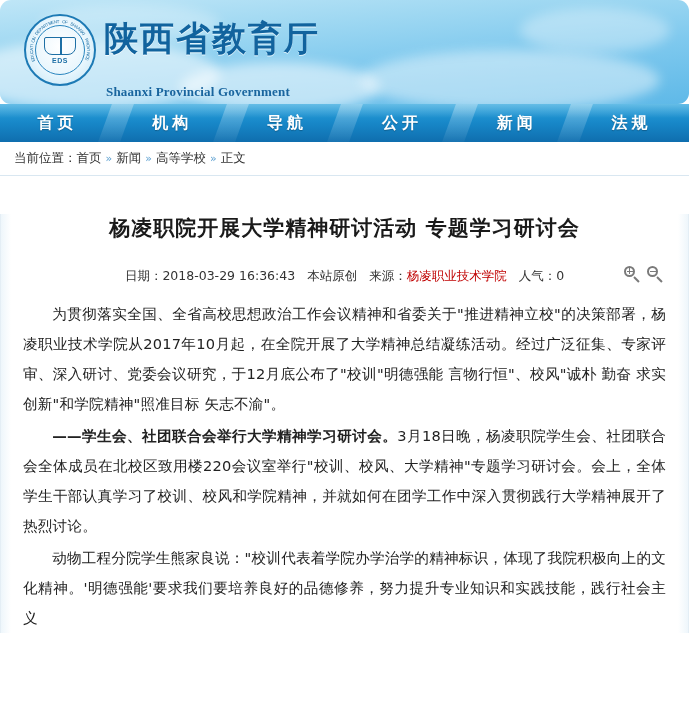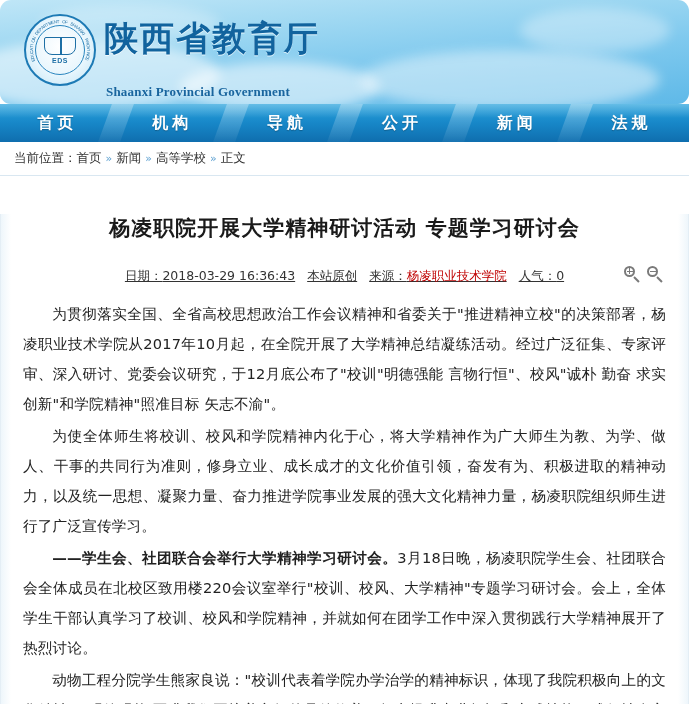--- a/index.html
+++ b/index.html
@@ -220,21 +220,20 @@
   }
 
   .meta {
     margin-top: 26px;
     position: relative;
     text-align: center;
     font-family: "DejaVu Sans", "Liberation Sans", sans-serif;
     font-size: 12.5px;
     color: #333333;
     padding-bottom: 10px;
-    text-decoration: underline;
   }
   .meta .spacer { display: inline-block; width: 12px; }
   .meta .source-name { color: #c00000; }
   .meta .zoom-btns {
     position: absolute;
     right: 2px;
     top: -2px;
     display: flex;
     gap: 6px;
     align-items: center;
@@ -388,17 +387,16 @@
       <span class="zoom-btn">
         <span class="glass"></span>
           <span class="minus-h"></span>
           <span class="handle"></span>
       </span>
     </span>
   </div>
 
   <div class="article">
     <p>为贯彻落实全国、全省高校思想政治工作会议精神和省委关于"推进精神立校"的决策部署，杨凌职业技术学院从2017年10月起，在全院开展了大学精神总结凝练活动。经过广泛征集、专家评审、深入研讨、党委会议研究，于12月底公布了"校训"明德强能 言物行恒"、校风"诚朴 勤奋 求实 创新"和学院精神"照准目标 矢志不渝"。</p>
-    <p>为使全体师生将校训、校风和学院精神内化于心，将大学精神作为广大师生为教、为学、做人、干事的共同行为准则，修身立业、成长成才的文化价值引领，奋发有为、积极进取的精神动力，以及统一思想、凝聚力量、奋力推进学院事业发展的强大文化精神力量，杨凌职院组织师生进行了广泛宣传学习。</p>
     <p id="p3"><b>——学生会、社团联合会举行大学精神学习研讨会。</b>3月18日晚，杨凌职院学生会、社团联合会全体成员在北校区致用楼220会议室举行"校训、校风、大学精神"专题学习研讨会。会上，全体学生干部认真学习了校训、校风和学院精神，并就如何在团学工作中深入贯彻践行大学精神展开了热烈讨论。</p>
     <p>动物工程分院学生熊家良说："校训代表着学院办学治学的精神标识，体现了我院积极向上的文化精神。'明德强能'要求我们要培养良好的品德修养，努力提升专业知识和实践技能，践行社会主义</p>
   </div>
 </div>
 
 </body></html>

